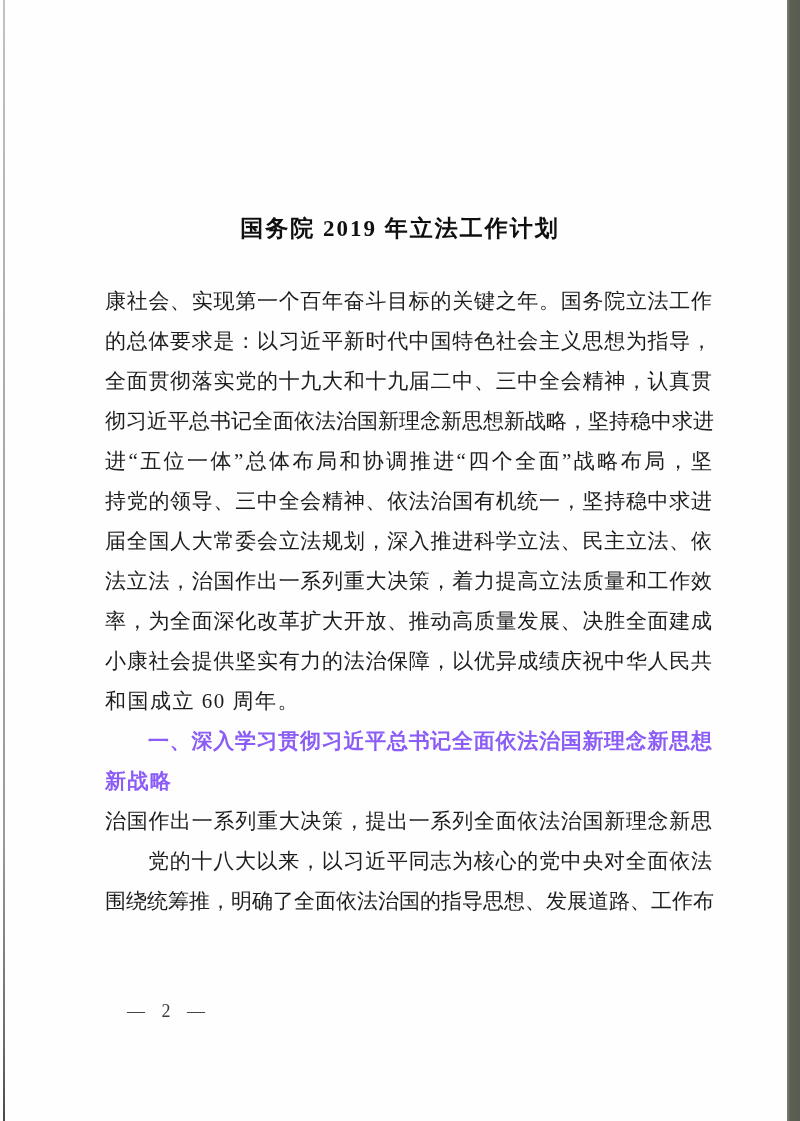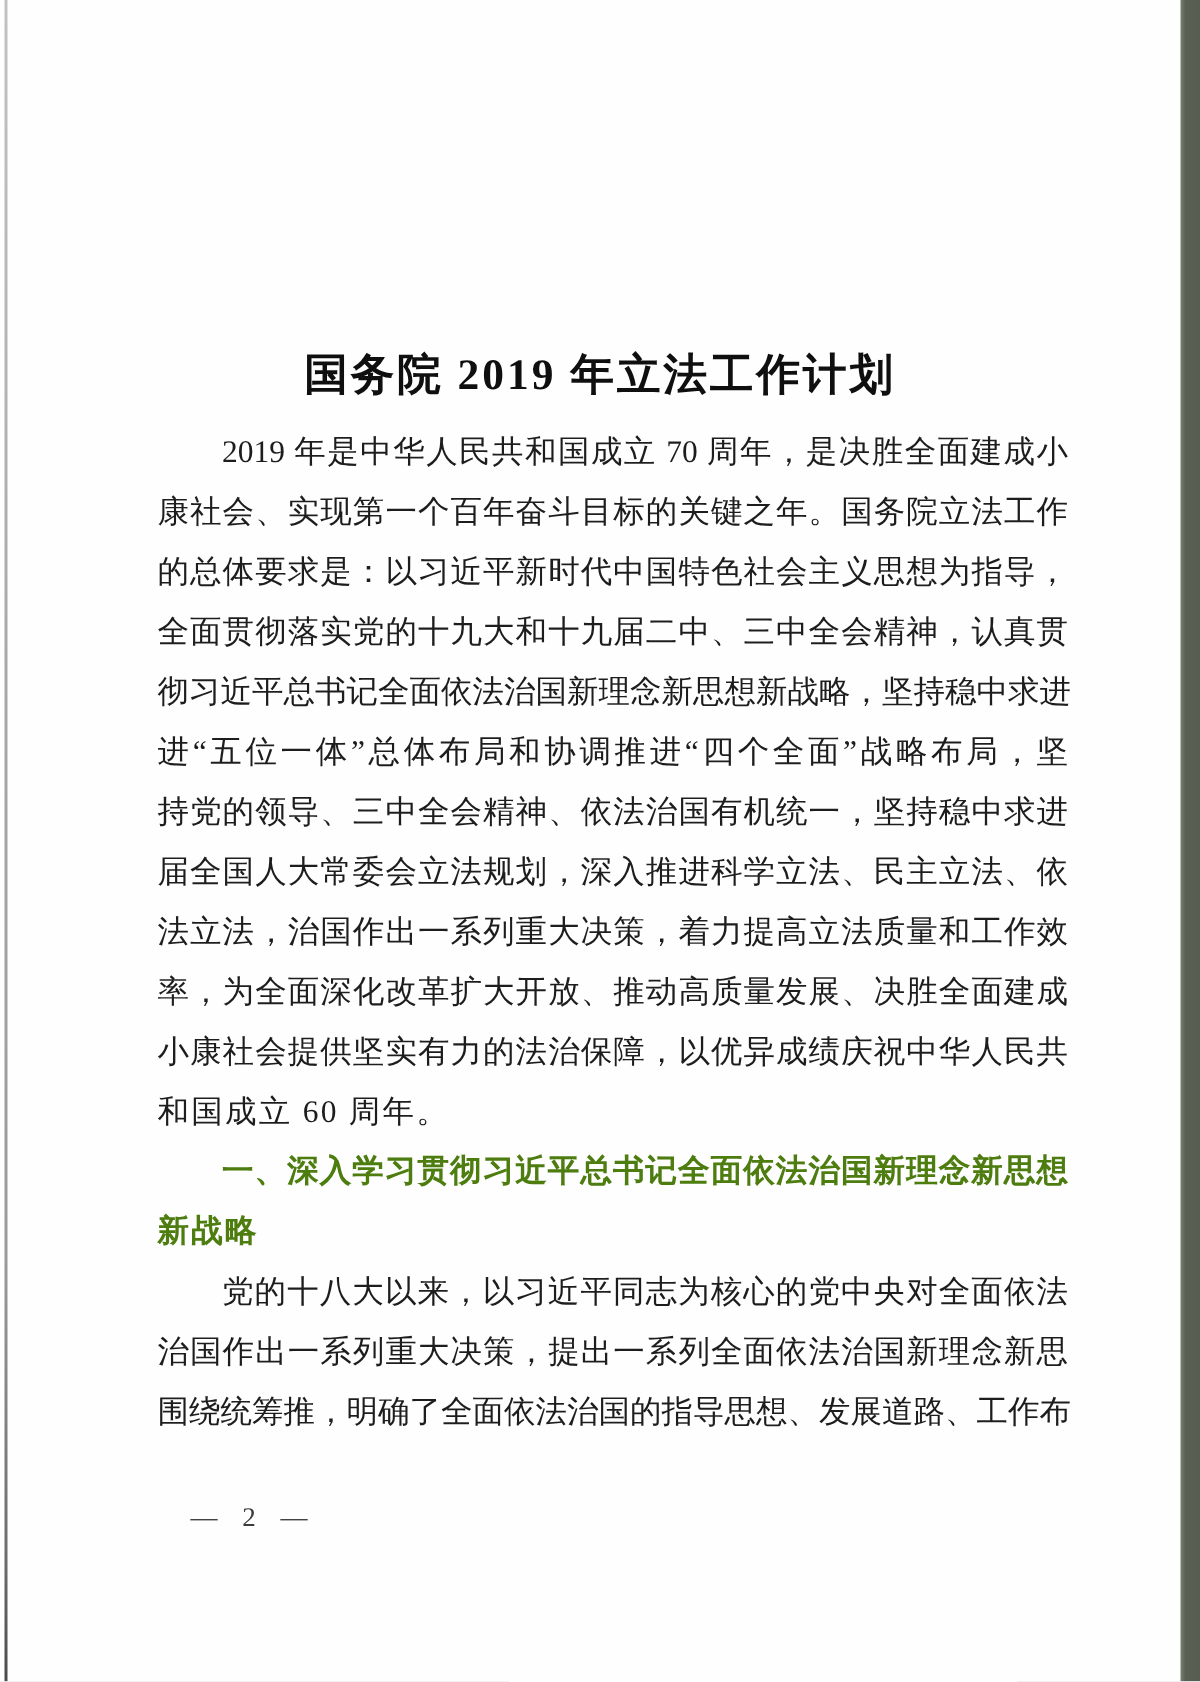--- a/index.html
+++ b/index.html
@@ -22,25 +22,25 @@
   }
   
   .edge-band-right {
     position: absolute;
     right: 0; top: 0;
     width: 13px; height: 100%;
     background: linear-gradient(to right, #798072 0%, #5a6054 25%, #565c50 100%);
   }
   .doc-title {
     position: absolute;
-    top: 230px;
+    top: 213px;
     left: 60px;
     width: 680px;
     text-align: center;
-    font-size: 29px;
+    font-size: 23px;
     font-weight: bold;
     letter-spacing: 2px;
     color: #0f0f0f;
   }
   .body-text {
     position: absolute;
     top: 281px;
     left: 105px;
     width: 607px;
     color: #1d1d1d;
@@ -52,21 +52,21 @@
     text-align: justify;
     text-align-last: justify;
     white-space: nowrap;
     overflow: visible;
   }
   .line.indent { text-indent: 43px; }
   .line.short { text-align-last: left; letter-spacing: 1.5px; }
   .line.heading {
     font-family: "Liberation Sans", sans-serif;
     font-weight: bold;
-    color: #4d7c0f;
+    color: #8b5cf6;
   }
   .page-number {
     position: absolute;
     top: 999px;
     left: 127px;
     font-size: 18px;
     line-height: 24px;
     color: #3c3c3c;
     word-spacing: 12px;
   }
@@ -76,37 +76,36 @@
 
 <div class="scan-page">
 
   <div class="edge-line-left"></div>
   <div class="edge-band-right"></div>
 
   <h1 class="doc-title">国务院 2019 年立法工作计划</h1>
 
   <div class="body-text">
 
-    <div class="line indent">2019 年是中华人民共和国成立 70 周年，是决胜全面建成小</div>
     <div class="line">康社会、实现第一个百年奋斗目标的关键之年。国务院立法工作</div>
     <div class="line">的总体要求是：以习近平新时代中国特色社会主义思想为指导，</div>
     <div class="line">全面贯彻落实党的十九大和十九届二中、三中全会精神，认真贯</div>
     <div class="line">彻习近平总书记全面依法治国新理念新思想新战略，坚持稳中求进</div>
     <div class="line">进“五位一体”总体布局和协调推进“四个全面”战略布局，坚</div>
     <div class="line">持党的领导、三中全会精神、依法治国有机统一，坚持稳中求进</div>
     <div class="line">届全国人大常委会立法规划，深入推进科学立法、民主立法、依</div>
     <div class="line">法立法，治国作出一系列重大决策，着力提高立法质量和工作效</div>
     <div class="line">率，为全面深化改革扩大开放、推动高质量发展、决胜全面建成</div>
     <div class="line">小康社会提供坚实有力的法治保障，以优异成绩庆祝中华人民共</div>
     <div class="line short">和国成立 60 周年。</div>
 
     <div class="line heading indent">一、深入学习贯彻习近平总书记全面依法治国新理念新思想</div>
     <div class="line heading short">新战略</div>
 
+    <div class="line">治国作出一系列重大决策，提出一系列全面依法治国新理念新思</div>
     <div class="line indent">党的十八大以来，以习近平同志为核心的党中央对全面依法</div>
-    <div class="line">治国作出一系列重大决策，提出一系列全面依法治国新理念新思</div>
     <div class="line">围绕统筹推，明确了全面依法治国的指导思想、发展道路、工作布</div>
 
   </div>
 
   <div class="page-number">— 2 —</div>
 
 </div>
 
 </body></html>

